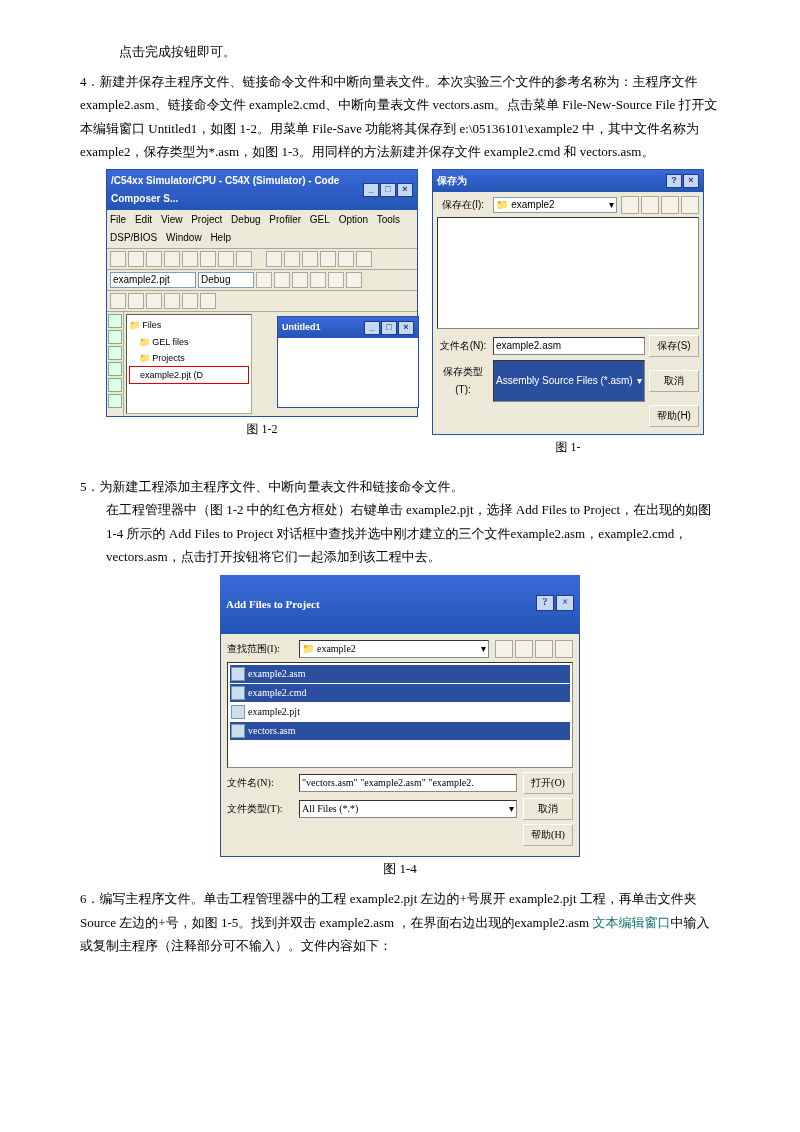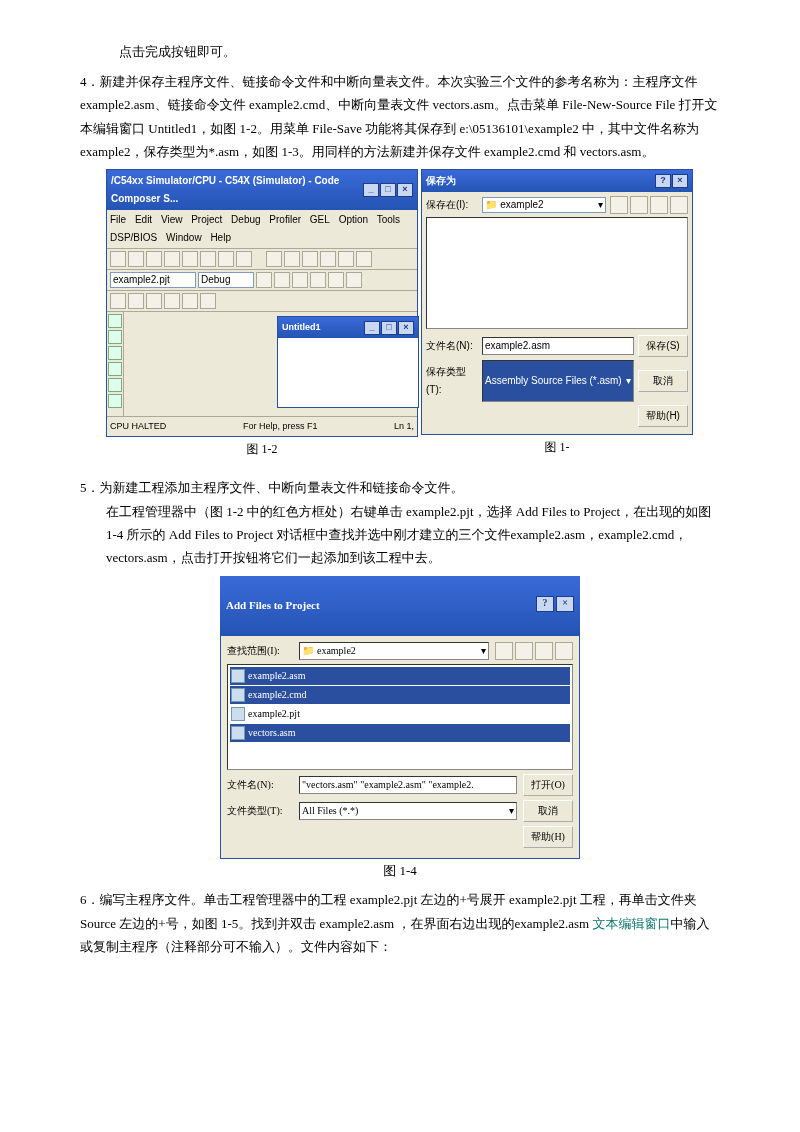--- a/index.html
+++ b/index.html
@@ -9,21 +9,21 @@
     font-size: 13px;
     line-height: 1.8;
     color: #000;
     background: #fff;
     width: 800px;
     box-sizing: border-box;
   }
   .indent { padding-left: 3em; }
   .step { margin-top: 0.5em; }
   .step-body { margin-left: 2em; }
-  .figures-row { display: flex; gap: 3px; margin: 6px 0 16px 2em; }
+  .figures-row { display: flex; gap: 14px; margin: 6px 0 16px 2em; }
   .fig-col { display: flex; flex-direction: column; align-items: center; }
   .fig-col .caption { font-size: 12px; margin-top: 2px; }
   .center-fig { display: flex; flex-direction: column; align-items: center; margin: 6px 0; }
   .red-text { color: #0f766e; }
 
   
   .win {
     border: 1px solid #2a4f9e;
     background: #ece9d8;
     font-family: Tahoma, sans-serif;
@@ -134,21 +134,21 @@
     padding: 4px;
     background: #ece9d8;
   }
   .saveas-row {
     display: flex;
     align-items: center;
     gap: 4px;
     margin-bottom: 3px;
     font-size: 10px;
   }
-  .saveas-row label { width: 52px; }
+  .saveas-row label { width: 52px; text-align: center; }
   .saveas .listarea {
     border: 1px inset #888;
     background: #fff;
     height: 110px;
     margin: 3px 0 6px 0;
   }
   .saveas .txtfield {
     flex: 1;
     border: 1px inset #888;
     background: #fff;
@@ -329,35 +329,36 @@
       </div>
       <div class="ccs-body">
         <div class="side-icons">
           <div class="si"></div>
           <div class="si"></div>
           <div class="si"></div>
           <div class="si"></div>
           <div class="si"></div>
           <div class="si"></div>
         </div>
+        <div class="tree-pane">
+          <div class="folder">Files</div>
+          <div class="item folder">GEL files</div>
+          <div class="item folder">Projects</div>
+          <div class="item red-box">example2.pjt (D</div>
+        </div>
         <div class="untitled-win">
           <div class="win-title">
             <span>Untitled1</span>
             <span class="controls">
               <span class="btn">_</span>
               <span class="btn">□</span>
               <span class="btn">×</span>
             </span>
           </div>
         </div>
-      </div>
-      <div class="statusbar">
-        <span>CPU HALTED</span>
-        <span>For Help, press F1</span>
-        <span>Ln 1,</span>
       </div>
     </div>
     <div class="caption">图 1-2</div>
   </div>
 
   <div class="fig-col">
     <div class="win saveas">
       <div class="win-title">
         <span>保存为</span>
         <span class="controls">

